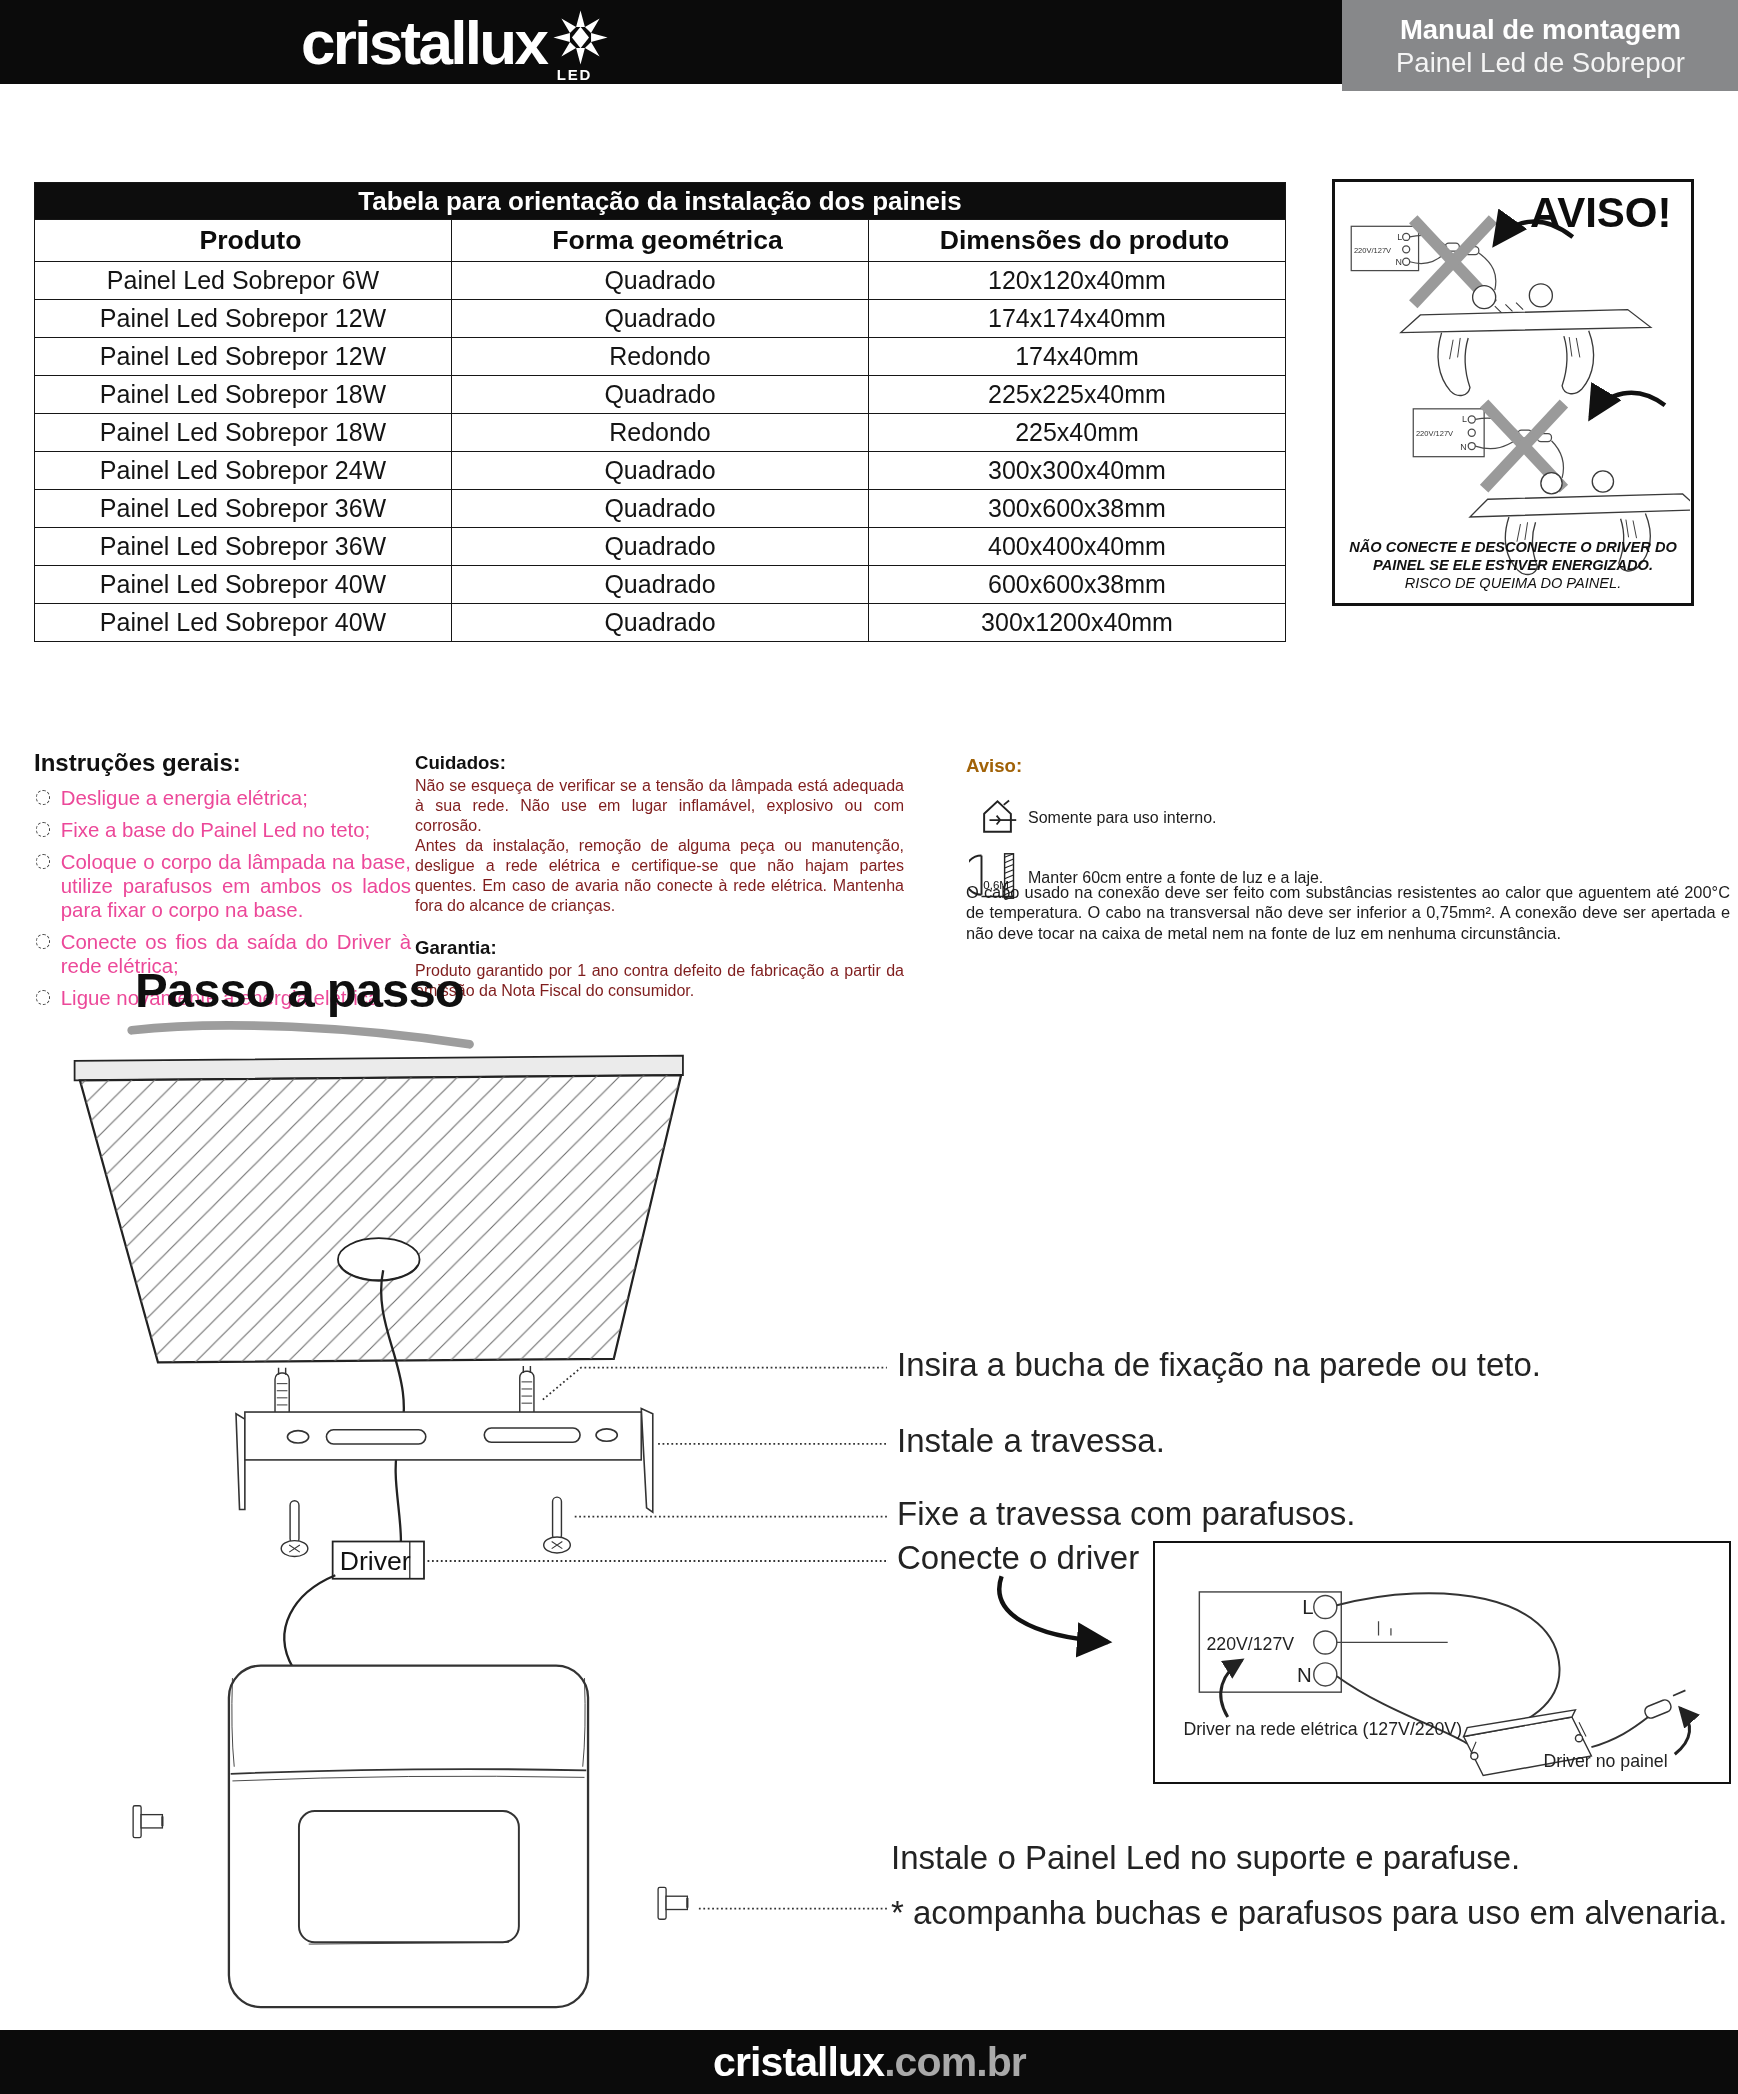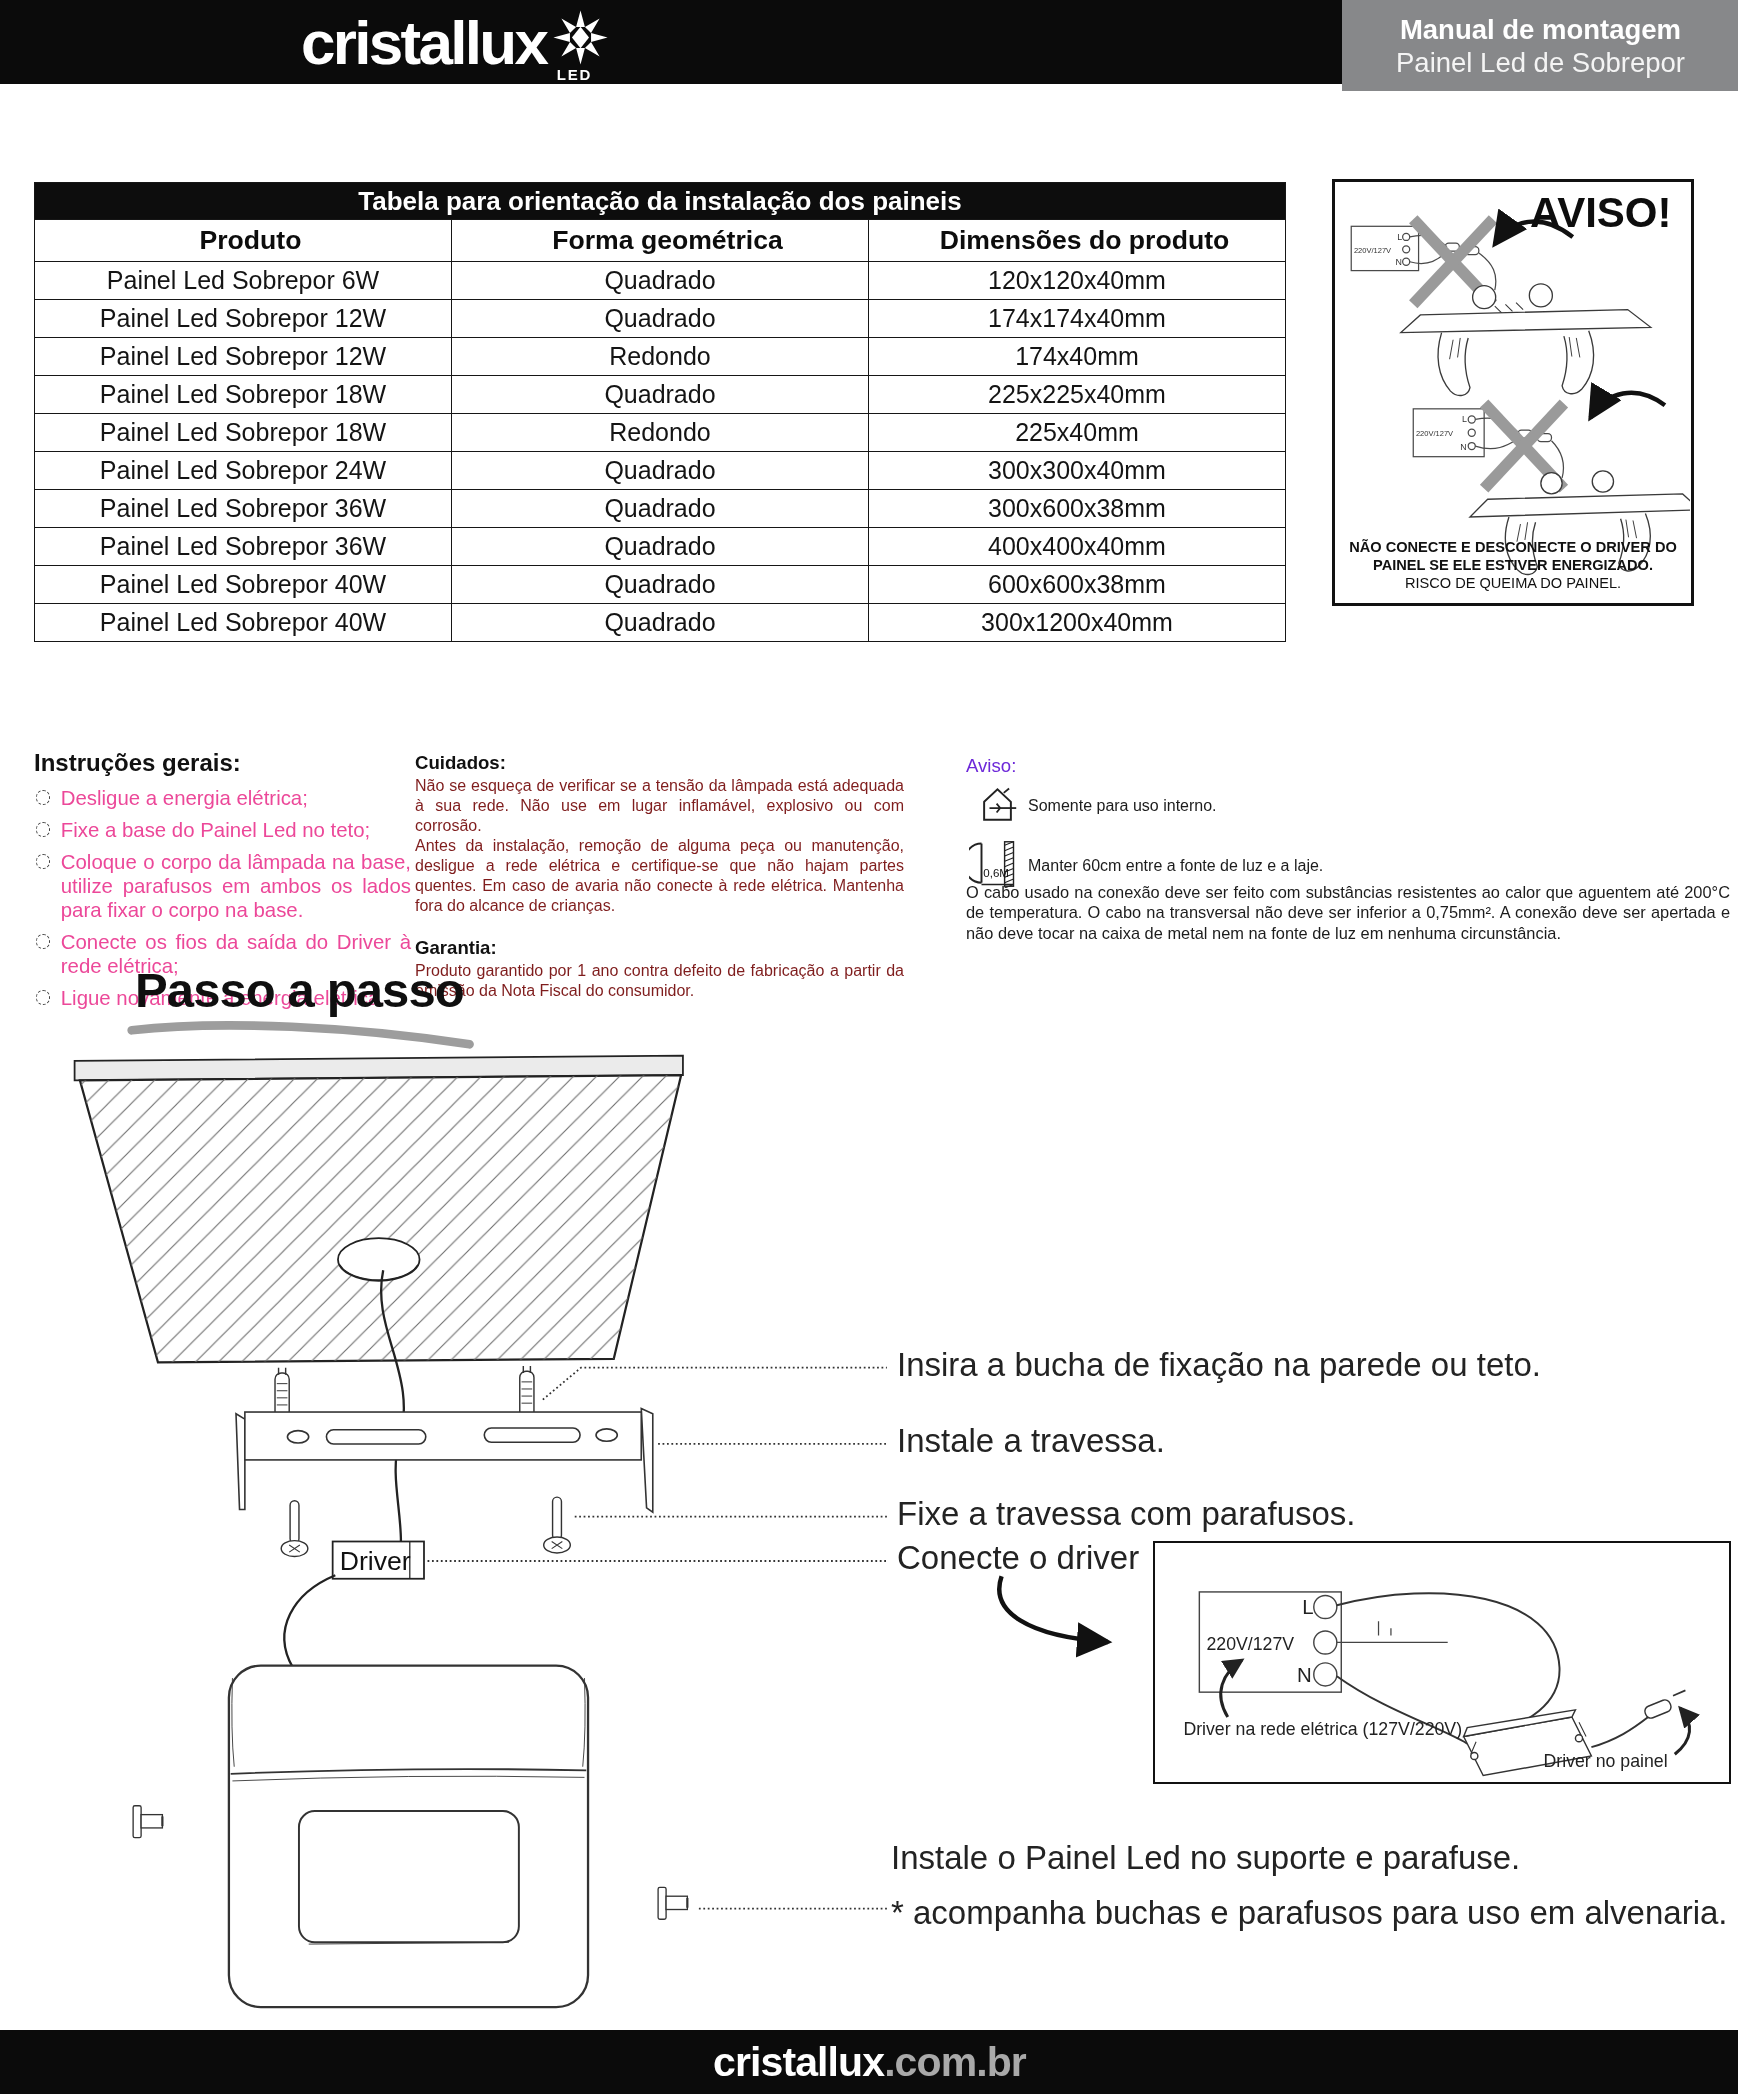--- a/index.html
+++ b/index.html
@@ -19,34 +19,34 @@
   
   .ptable{position:absolute;left:34px;top:182px;width:1252px;border-collapse:collapse;}
   .ptable td,.ptable th{border:1.8px solid #161616;text-align:center;vertical-align:middle;}
   .ptable .title-row td{background:#0d0d0d;color:#fff;font-weight:bold;font-size:26px;height:34px;}
   .ptable .head-row th{font-size:26.6px;font-weight:bold;height:39px;color:#0d0d0d;padding-left:16px;}
   .ptable .data-row td{font-size:25px;height:35px;color:#141414;font-weight:400;width:33.3%;}
   
   .aviso-box{position:absolute;left:1332px;top:179px;width:362px;height:427px;border:3.5px solid #111;background:#fff;box-sizing:border-box;}
   .aviso-title{position:absolute;right:19.5px;top:7px;font-size:42px;font-weight:800;letter-spacing:0px;color:#0d0d0d;}
   .aviso-art{position:absolute;left:0;top:0;}
-  .aviso-warning{position:absolute;left:0;bottom:10.6px;width:100%;text-align:center;font-size:14.6px;line-height:17.7px;color:#111;}
+  .aviso-warning{position:absolute;left:0;bottom:10.6px;width:100%;text-align:center;font-size:14.6px;line-height:17.7px;color:#111;font-style:italic;}
   .aviso-warning .b{font-weight:bold;}
   
   .instr{position:absolute;left:34px;top:749px;width:377px;}
   .instr-title{font-size:24px;font-weight:bold;margin-bottom:8.9px;color:#111;}
   .instr-item{display:flex;font-size:20.4px;line-height:24px;margin-bottom:8px;color:#ec4899;}
   .bullet{flex:0 0 12.4px;height:12.4px;border:1.8px dashed #444;border-radius:50%;margin:4.4px 10.6px 0 1.8px;}
   .instr-item .t{flex:1;text-align:justify;}
   .care{position:absolute;left:415px;top:752px;width:489px;}
   .care-title{font-size:18.6px;font-weight:bold;margin-bottom:1.8px;color:#111;}
   .care p{margin:0;font-size:16px;line-height:20px;text-align:justify;color:#7f1d1d;}
   .gar-title{font-size:18.6px;font-weight:bold;margin:21px 0 1.8px 0;color:#111;}
   .warn-col{position:absolute;left:966px;top:755px;width:764px;}
-  .warn-title{font-size:18.6px;font-weight:normal;color:#6d28d9;margin-bottom:7px;}
+  .warn-title{font-size:18.6px;font-weight:bold;color:#a16207;margin-bottom:19px;}
   .warn-item{display:flex;align-items:center;margin-bottom:12.4px;}
   .warn-item .ic{flex:0 0 62px;text-align:center;}
   .warn-item .t{font-size:16px;color:#1c1c1c;}
   .cable-note{position:absolute;left:966px;top:882px;width:764px;font-size:16.4px;line-height:20.4px;text-align:justify;color:#1c1c1c;}
   
   .passo-title{position:absolute;left:135px;top:962px;font-size:49px;font-weight:800;letter-spacing:-0.9px;color:#0f0f0f;}
   .passo-swoosh{position:absolute;left:124px;top:1018px;}
   .step-art{position:absolute;left:0;top:958px;}
   .step-label{position:absolute;font-size:33px;color:#232323;white-space:nowrap;}
   .diagram-box{position:absolute;left:1153px;top:1541px;width:578px;height:243px;border:2.7px solid #111;box-sizing:border-box;background:#fff;}

